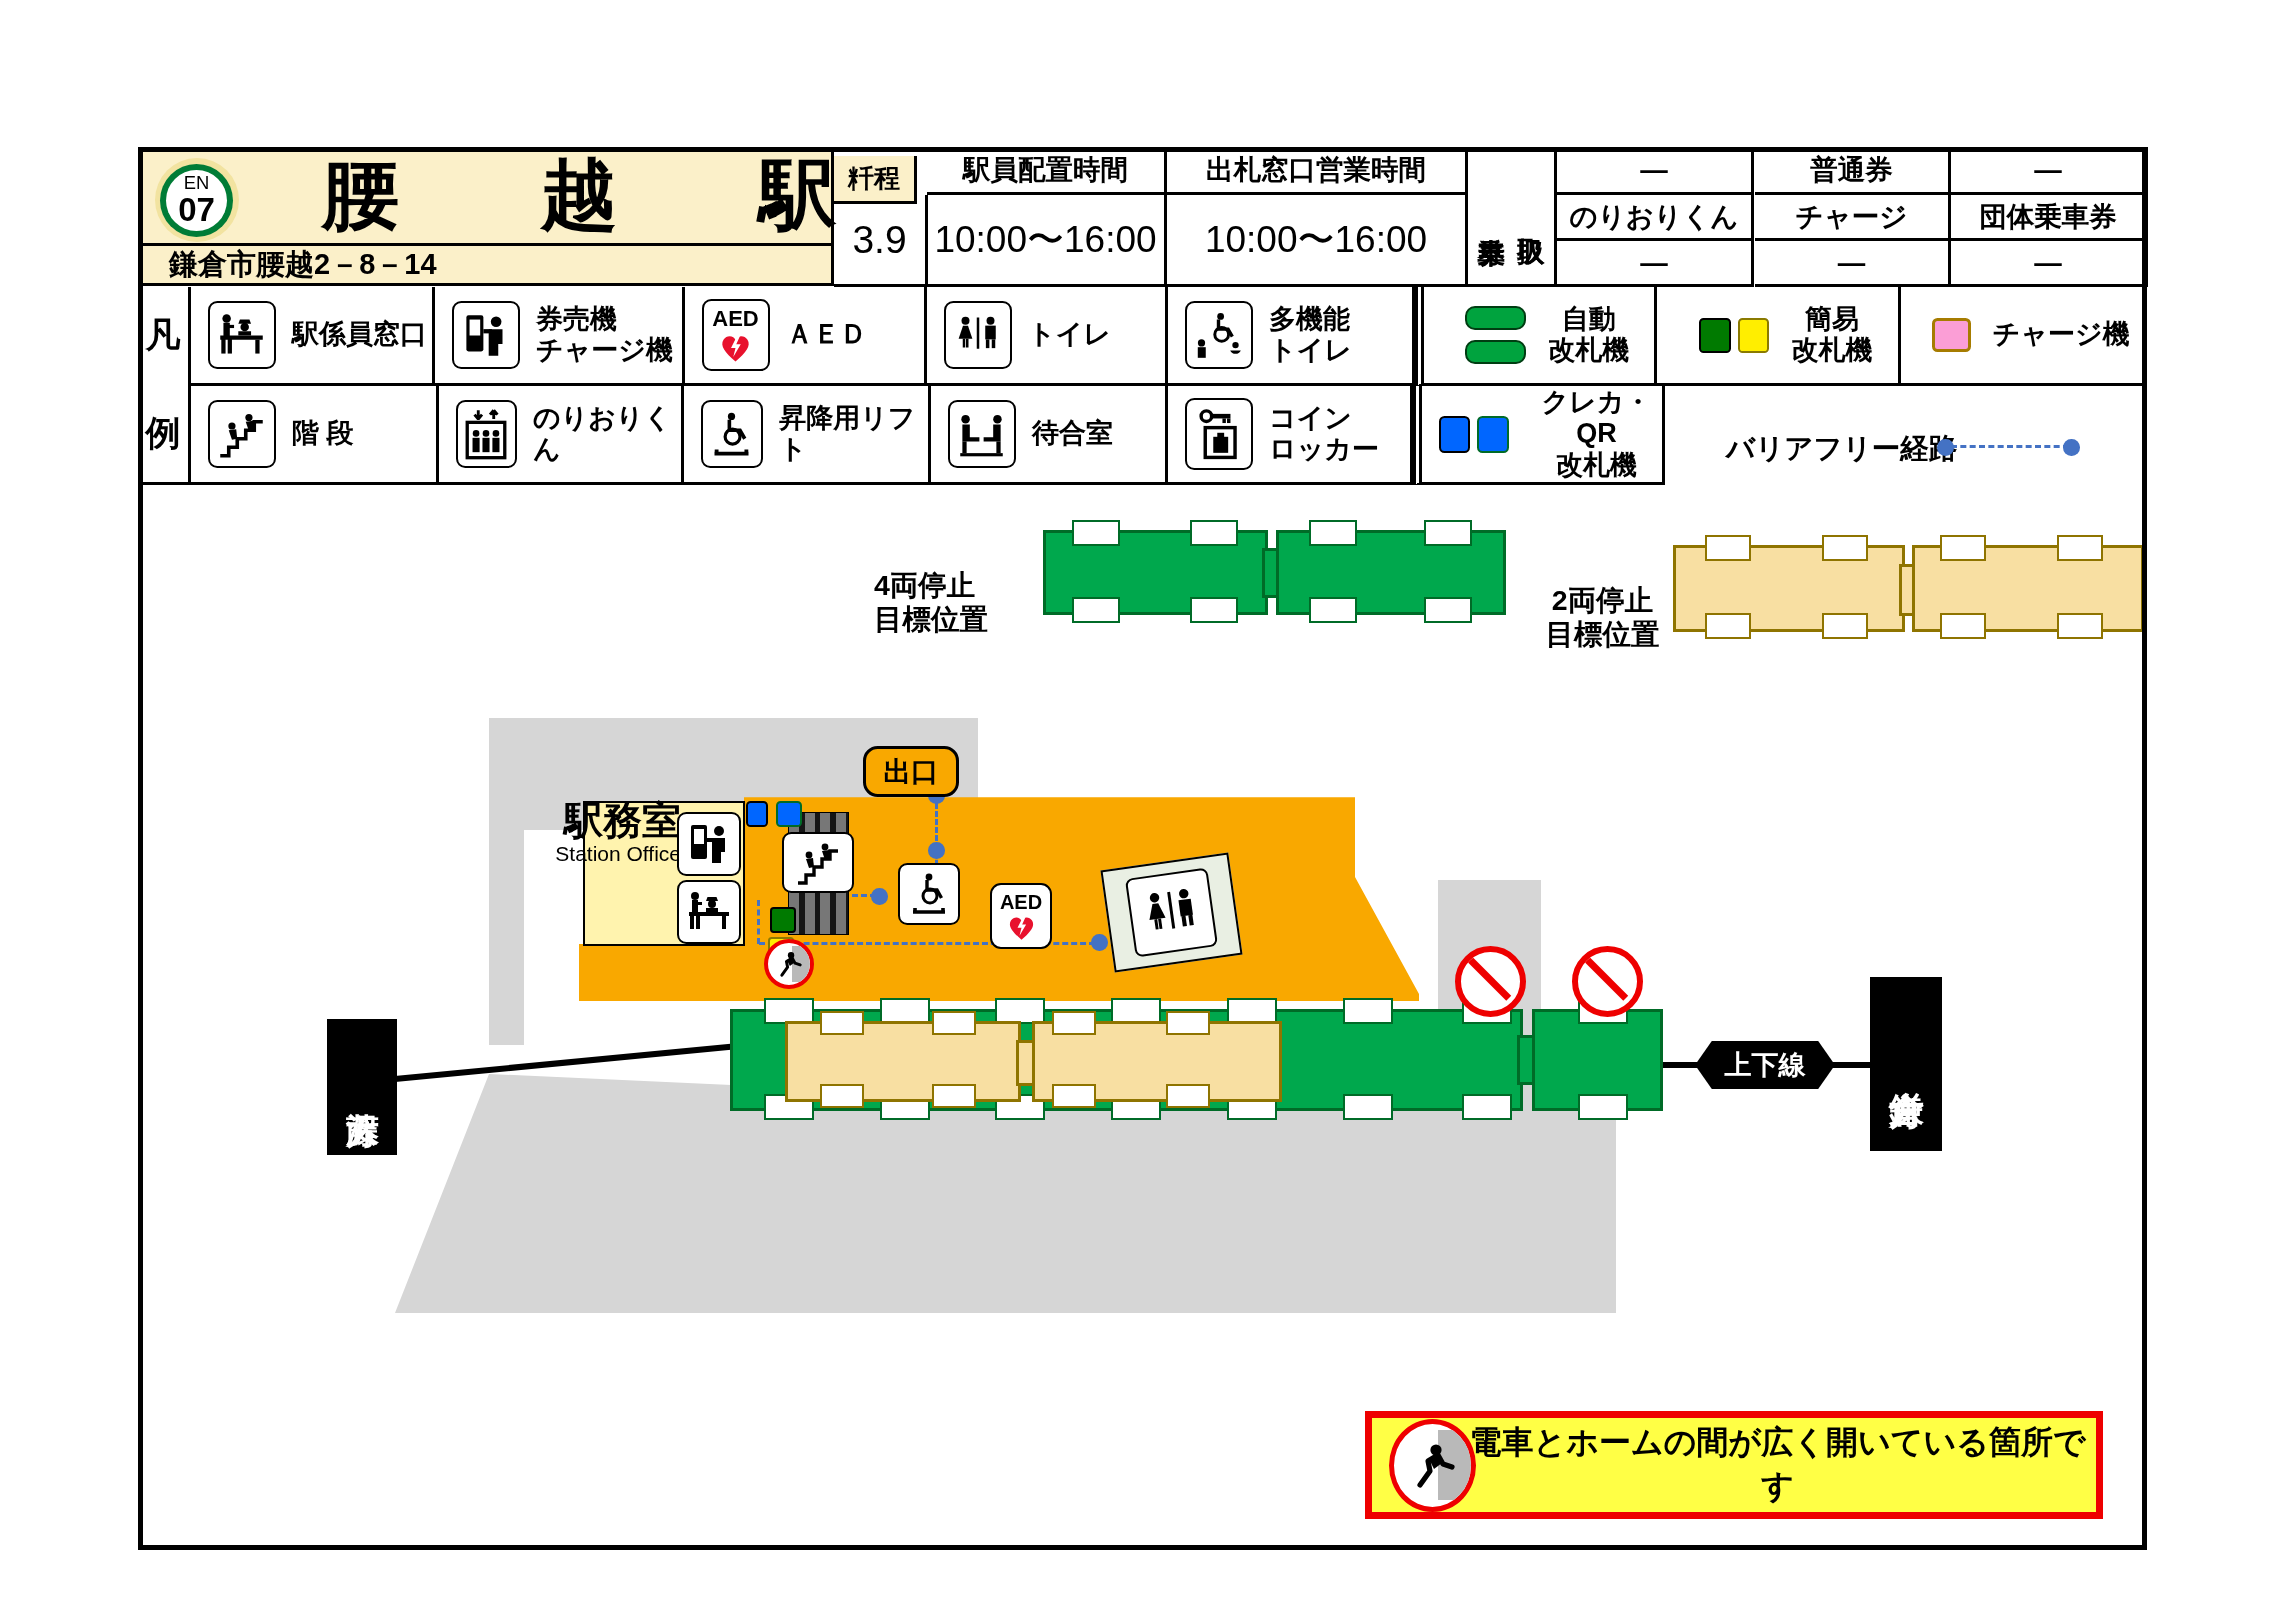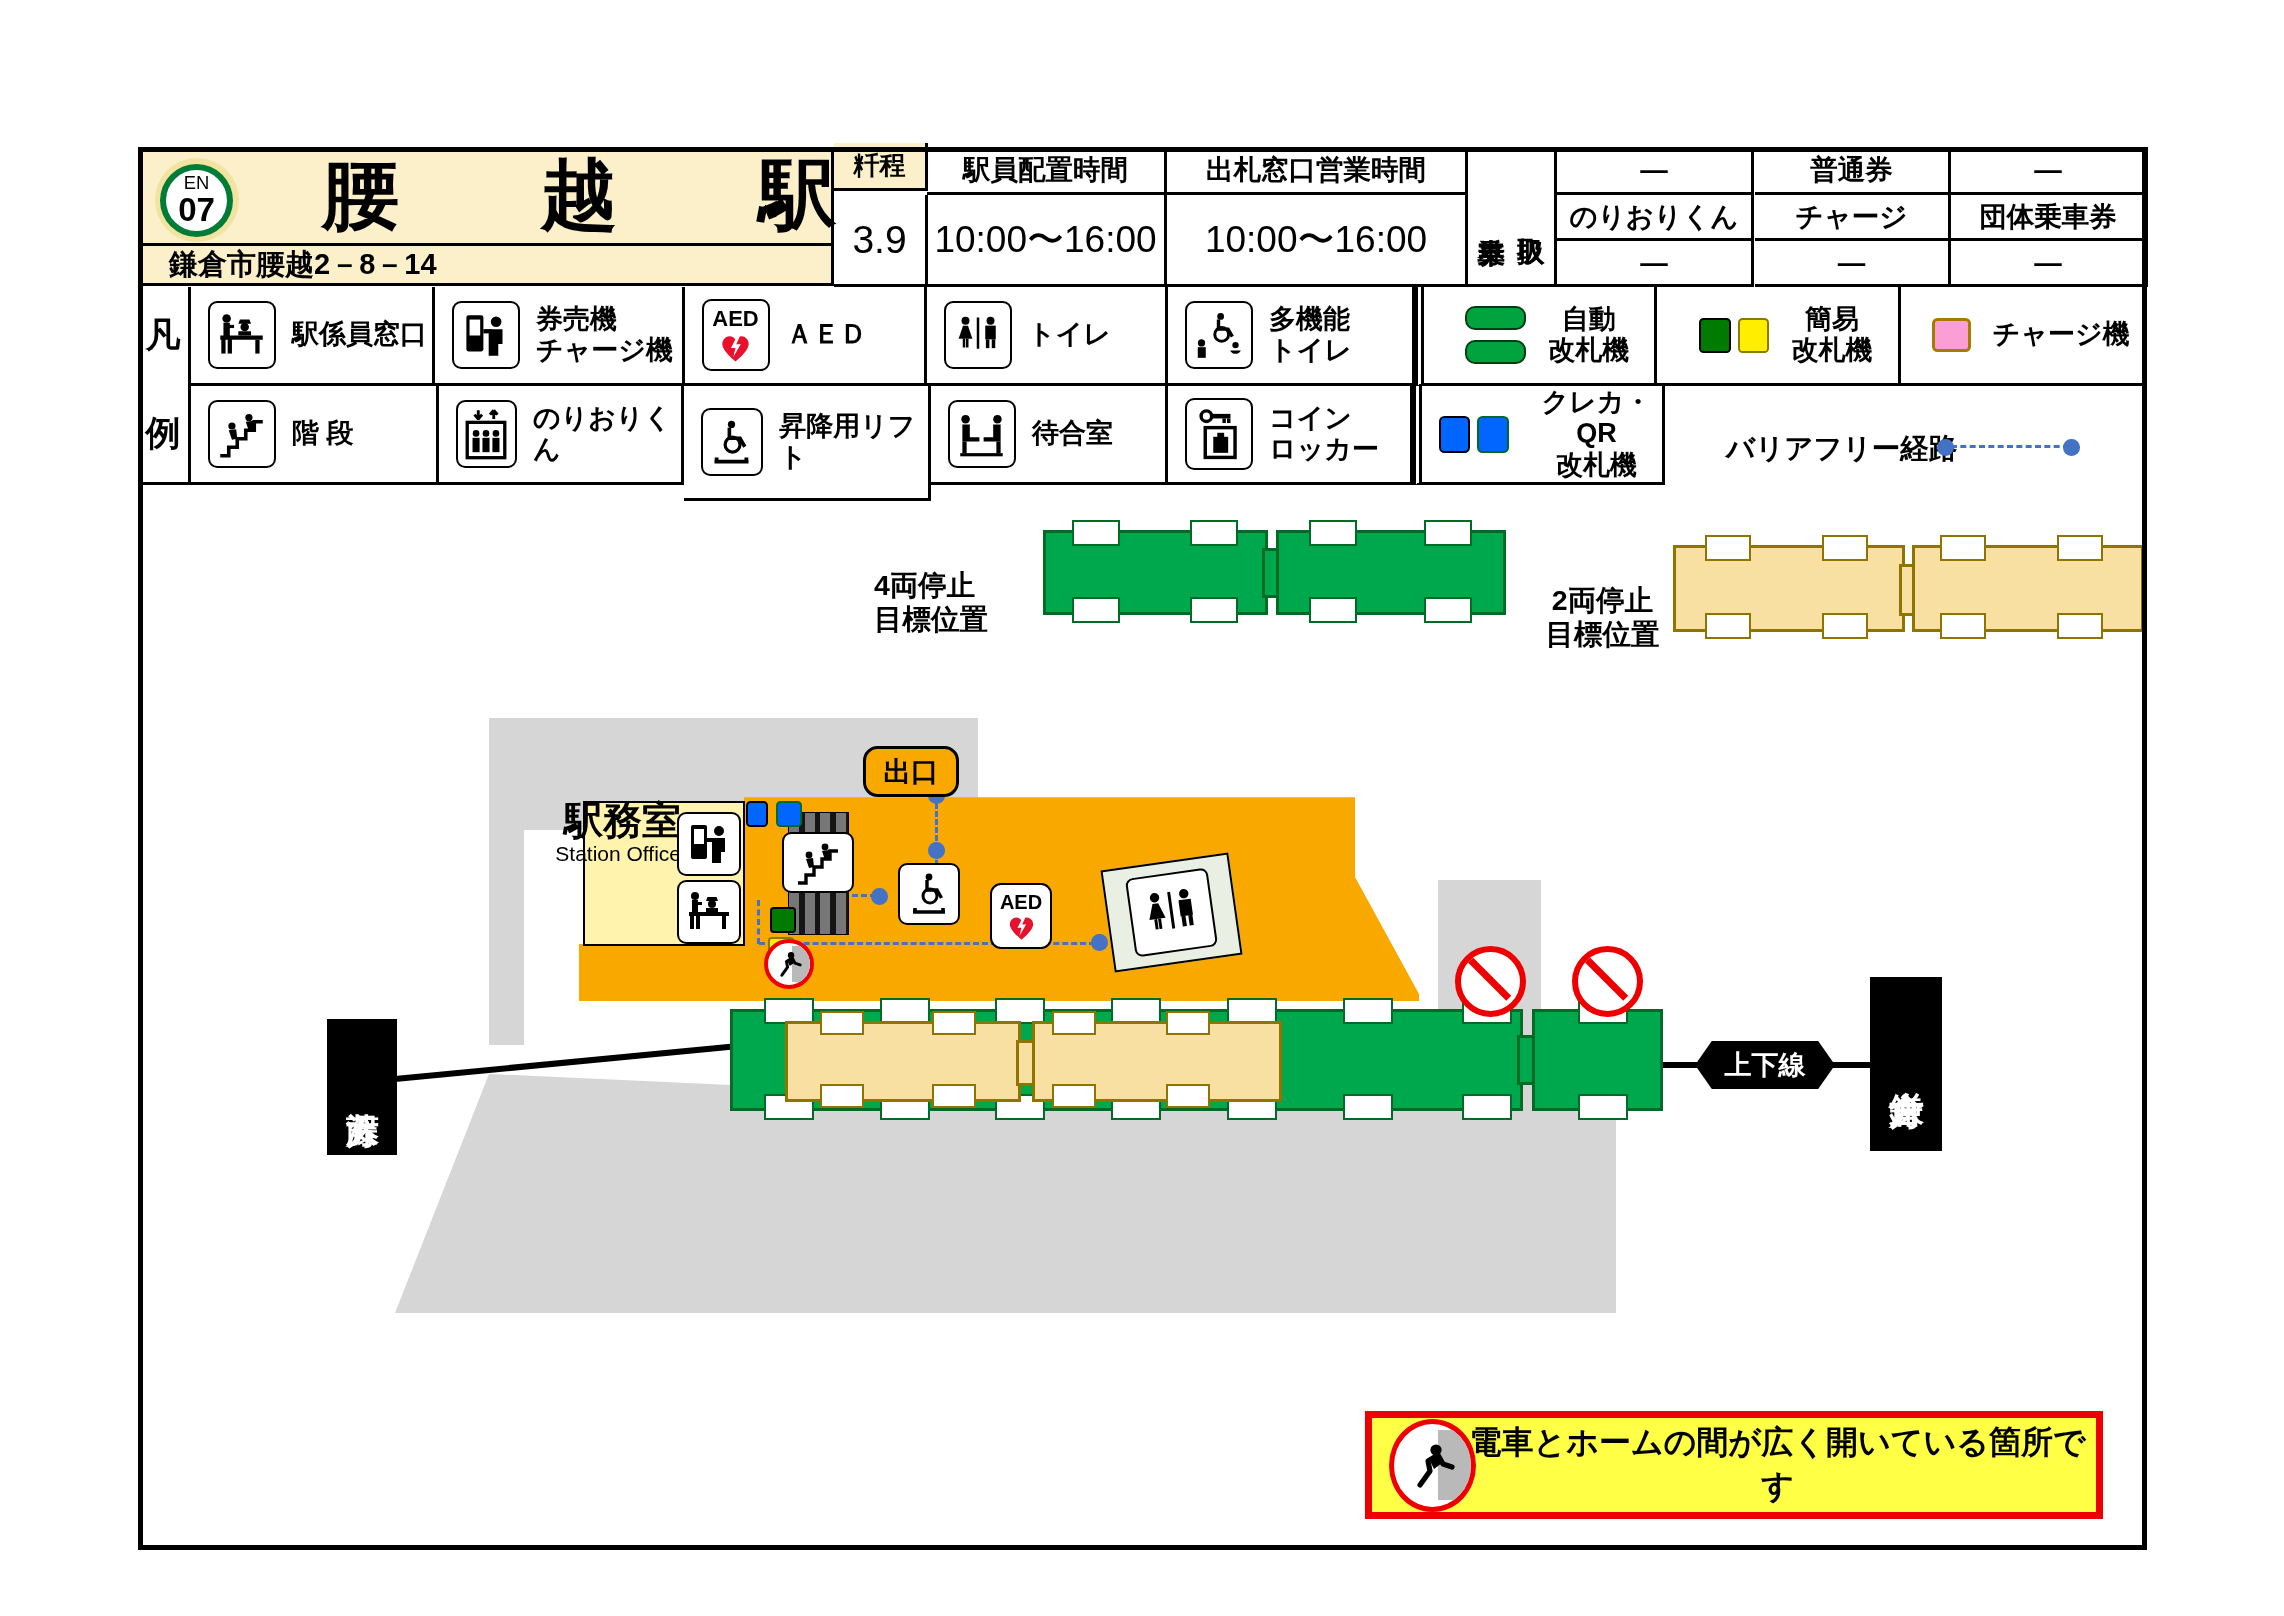--- a/index.html
+++ b/index.html
@@ -51,21 +51,21 @@
     <div class="abs bold" style="left:184px;top:7.3px;width:514px;height:84px;display:flex;justify-content:space-between;align-items:center;font-size:77px;">
       <span>腰</span>
       <span>越</span>
       <span>駅</span>
     </div>
   </div>
   <div class="cell cream" style="left:138px;top:246px;width:696px;height:40px;justify-content:flex-start;padding-left:31px;font-size:29px;font-weight:bold;">
     <span>鎌倉市腰越2－8－14</span>
   </div>
 
-  <div class="cell cream bold" style="left:834px;top:143px;width:94px;height:48px;font-size:26px;">
+  <div class="cell cream bold" style="left:834px;top:156px;width:83px;height:48px;font-size:26px;">
     <span>粁程</span>
   </div>
   <div class="cell" style="left:834px;top:195px;width:94px;height:92px;font-size:39px;">
     <span>3.9</span>
   </div>
 
   <div class="cell bold" style="left:927px;top:147px;width:240px;height:48px;font-size:27.5px;">
     <span>駅員配置時間</span>
   </div>
   <div class="cell" style="left:927px;top:195px;width:240px;height:92px;font-size:37px;">
@@ -238,21 +238,21 @@
           <rect x="7.8" y="27" width="6.4" height="13" fill="#000"></rect>
         <circle cx="20" cy="23" r="3" fill="#000"></circle>
           <rect x="16.8" y="27" width="6.4" height="13" fill="#000"></rect>
         <circle cx="29" cy="23" r="3" fill="#000"></circle>
           <rect x="25.8" y="27" width="6.4" height="13" fill="#000"></rect>
       </svg>
     </div>
     <span class="lgd-label">のりおりくん</span>
   </div>
 
-  <div class="cell lgd" style="left:684px;top:386px;width:247px;height:115px;">
+  <div class="cell lgd" style="left:684px;top:386px;width:247px;height:99px;">
     <div class="iconbox" style="width:68px;height:68px;">
       <svg width="51" height="51" viewBox="0 0 48 48">
         <circle cx="24" cy="7" r="3.4" fill="#000"></circle>
         <path d="M22 10v10h10l4.5 8" stroke="#000" stroke-width="3.4" fill="none"></path>
         <circle cx="25" cy="26" r="7" stroke="#000" stroke-width="3" fill="none"></circle>
         <path d="M8 42h32M10 42v-4M38 42v-4" stroke="#000" stroke-width="3.6" fill="none"></path>
       </svg>
     </div>
     <span class="lgd-label">昇降用リフト</span>
   </div>

